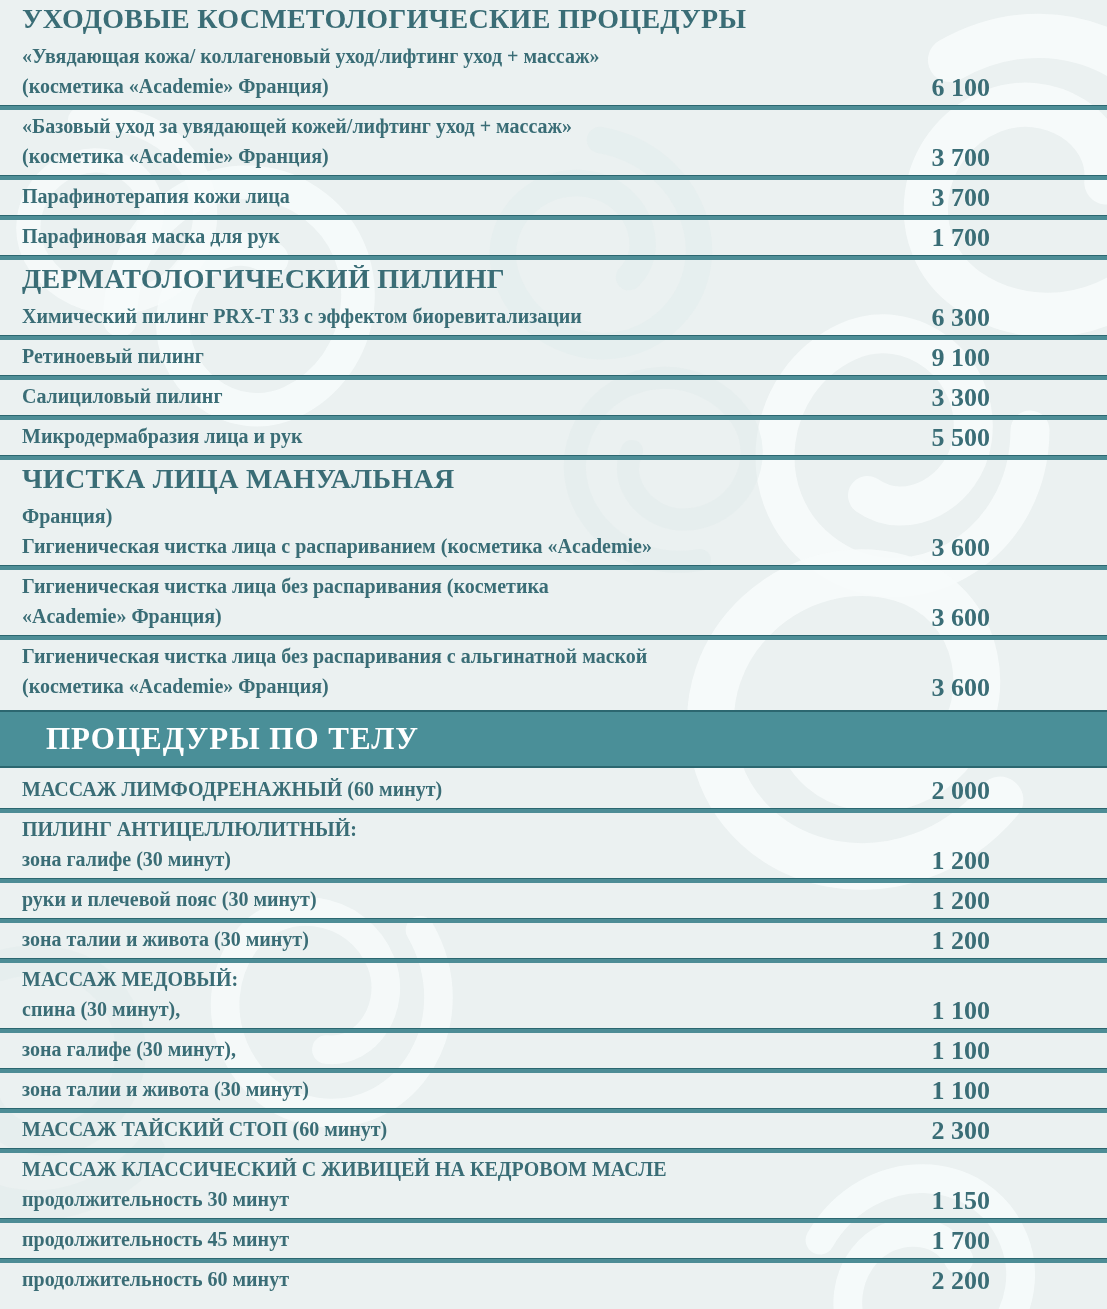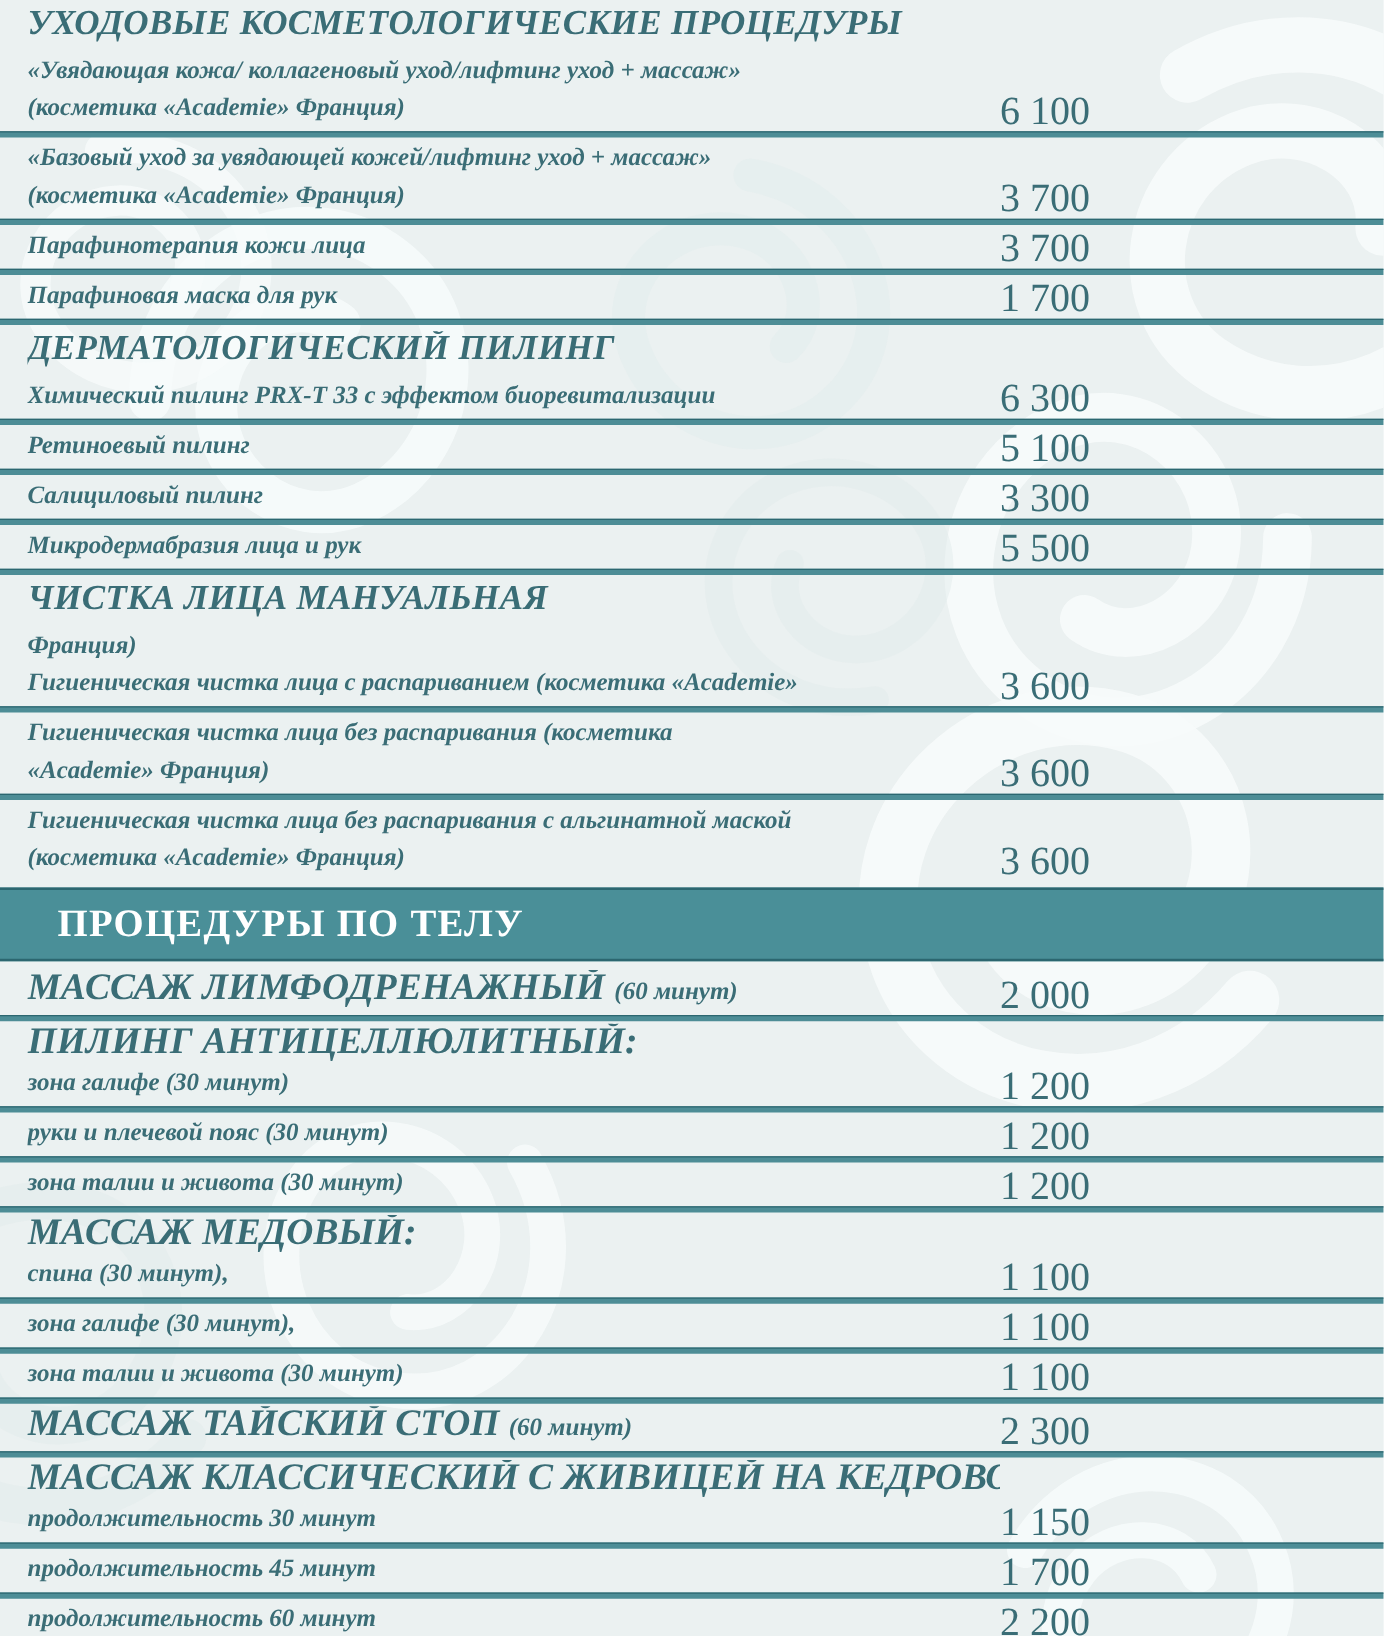--- a/index.html
+++ b/index.html
@@ -10,29 +10,30 @@
     overflow:hidden;
     background:var(--page-bg,#ebf1f1);
     font-family:"Liberation Serif","DejaVu Serif",serif;
     color:var(--text-color,#3a6d76);
   }
   .bg-pattern{position:absolute;left:0;top:0;width:1107px;height:1309px;}
   .content{position:relative;z-index:1;}
   .row{display:flex;align-items:flex-end;padding:2px 22px 3px 22px;}
   .header-row{padding-top:5px;padding-bottom:3px;}
   .name{flex:1;min-width:0;overflow:hidden;}
-  .line{line-height:28px;white-space:nowrap;font-style:italic;}
-  .caps{font-weight:bold;font-size:30px;}
+  .line{line-height:28px;white-space:nowrap;}
+  .caps{font-weight:bold;font-size:20px;}
   .header-row .caps{font-size:28px;letter-spacing:.3px;}
   .norm{font-weight:bold;font-size:20px;}
   .price{
     flex:0 0 190px;
+    text-align:right;
     padding-right:95px;
     box-sizing:content-box;
-    font-weight:normal;font-size:32px;line-height:28px;
+    font-weight:bold;font-size:26px;line-height:28px;
   }
   .divider{
     height:4px;
     background:var(--divider-color,#4d8d96);
     border-top:1px solid var(--divider-edge,#2c6770);
   }
   .banner{
     margin:5px 0;
     background:var(--banner-bg,#4a8f98);
     border-top:2px solid var(--divider-edge,#35737c);
@@ -112,21 +113,21 @@
         <div class="name">
           <div class="line"><span class="norm">Химический пилинг PRX-T 33 с эффектом биоревитализации</span></div>
         </div>
         <div class="price">6 300</div>
       </div>
       <div class="divider"></div>
       <div class="row item-row">
         <div class="name">
           <div class="line"><span class="norm">Ретиноевый пилинг</span></div>
         </div>
-        <div class="price">5 100</div>
+        <div class="price">9 100</div>
       </div>
       <div class="divider"></div>
       <div class="row item-row">
         <div class="name">
           <div class="line"><span class="norm">Салициловый пилинг</span></div>
         </div>
         <div class="price">3 300</div>
       </div>
       <div class="divider"></div>
       <div class="row item-row">

